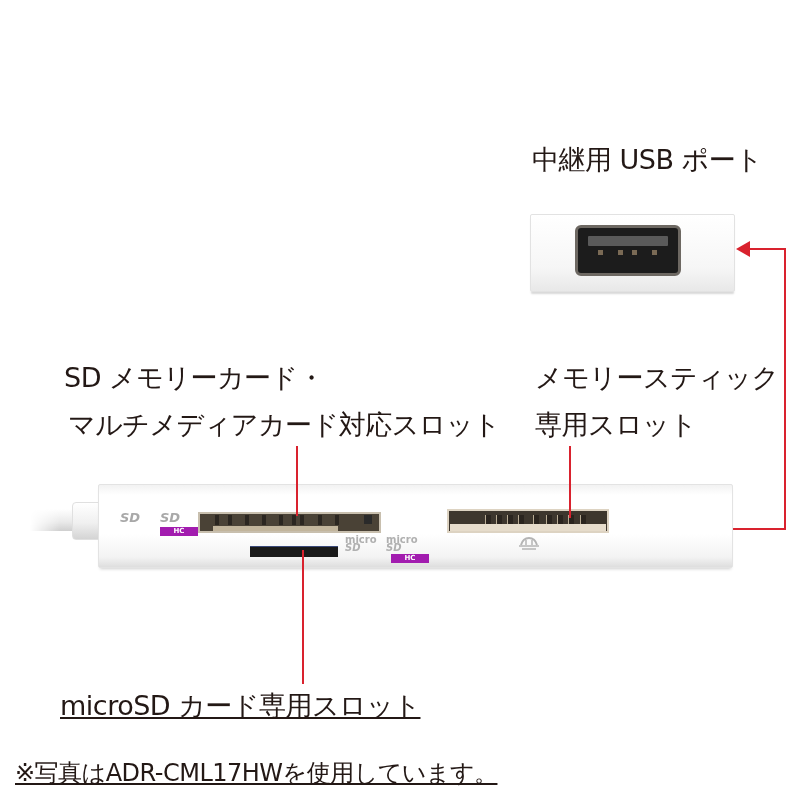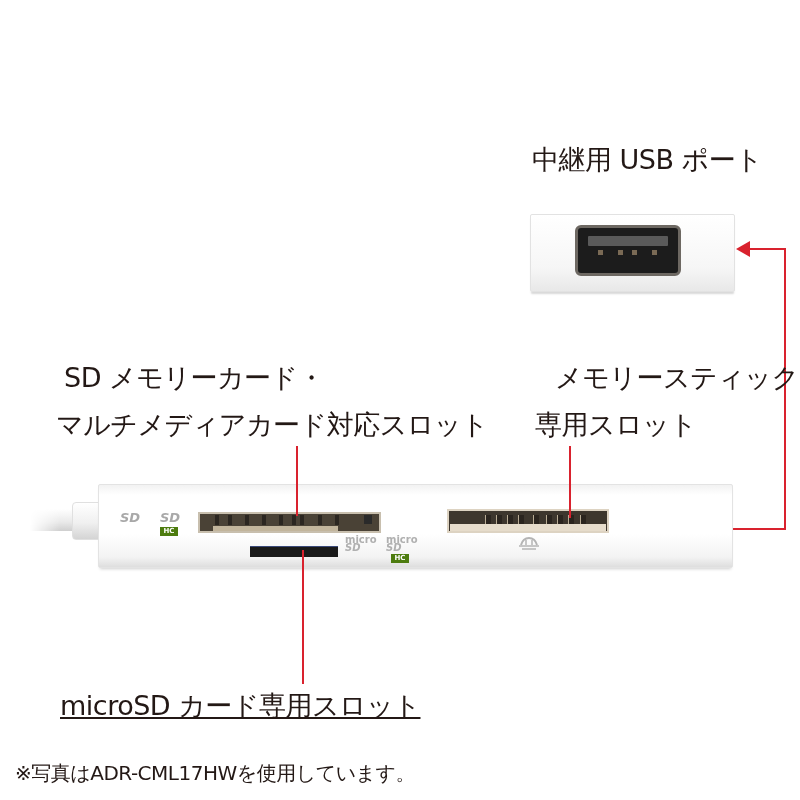--- a/index.html
+++ b/index.html
@@ -1,20 +1,20 @@
 <!DOCTYPE html>
 <html><head>
 <meta charset="utf-8">
 <style>
   html, body { margin: 0; padding: 0; background: #ffffff; }
   body { width: 800px; height: 800px; position: relative; overflow: hidden;
          font-family: "DejaVu Sans", "Liberation Sans", sans-serif; color: #231815; }
   .abs { position: absolute; }
   .label { position: absolute; font-size: 27px; line-height: 32px; white-space: nowrap; letter-spacing: -0.5px; }
-  .footer { position: absolute; font-size: 20px; line-height: 24px; white-space: nowrap; letter-spacing: -0.5px; }
+  .footer { position: absolute; font-size: 24px; line-height: 24px; white-space: nowrap; letter-spacing: -0.5px; text-decoration: underline; }
   .red-line { position: absolute; background: #d9222e; }
 
   
   .usb-box { left: 530px; top: 214px; width: 203px; height: 76px;
              background: linear-gradient(180deg, #ffffff 0%, #f6f6f6 70%, #e8e8e8 100%);
              border: 1px solid #e2e2e2; border-radius: 2px;
              box-shadow: 0 3px 2px -1px #d8d8d8; }
   .usb-port { left: 575px; top: 225px; width: 106px; height: 51px;
               background: #1c1c1c; border: 3px solid #6d6862; border-radius: 6px; box-sizing: border-box; }
   .usb-tongue { left: 588px; top: 236px; width: 80px; height: 10px; background: #5a5a5a; border-radius: 1px; }
@@ -37,21 +37,21 @@
   .sd-contact { position: absolute; width: 4px; height: 10px; background: #2b2620; top: 515px; }
   .sd-contact-base { position: absolute; height: 5px; background: #c2b59c; top: 526px; }
   .micro-slot { left: 250px; top: 546px; width: 88px; height: 11px;
                 background: #1a1a1a; border-top: 1px solid #3b4a7a; box-sizing: border-box; }
   .ms-slot { left: 447px; top: 509px; width: 162px; height: 24px;
              background: #3d362d; border: 2px solid #ddd3c2; box-sizing: border-box; }
   .ms-base { left: 450px; top: 524px; width: 156px; height: 7px; background: #e6dccb; }
   .ms-pin { position: absolute; width: 5px; height: 9px; background: #2a241e; top: 515px; border-left: 1px solid #b8ab94; }
 
   .logo { position: absolute; color: #a8a8a8; font-style: italic; font-weight: bold; font-family: "DejaVu Sans", sans-serif; }
-  .hc { position: absolute; width: 18px; height: 9px; background: #4d7c0f; color: #fff; font-size: 7px; line-height: 9px; text-align: center; font-weight: bold; }
+  .hc { position: absolute; width: 38px; height: 9px; background: #a21caf; color: #fff; font-size: 7px; line-height: 9px; text-align: center; font-weight: bold; }
   .micro-logo { position: absolute; color: #b0b0b0; font-size: 10px; line-height: 8px; font-weight: bold; text-align: left; }
 </style>
 </head>
 <body>
 
 <div class="label" style="left:532px; top:144px;">中継用 USB ポート</div>
 
 <div class="abs usb-box"></div>
 <div class="abs usb-port"></div>
 <div class="abs usb-tongue"></div>
@@ -61,23 +61,23 @@
 <div class="usb-pin" style="left:652px;"></div>
 
 <div class="red-line" style="left:733px; top:528px; width:53px; height:2px;"></div>
 <div class="red-line" style="left:784px; top:248px; width:2px; height:282px;"></div>
 <div class="red-line" style="left:748px; top:248px; width:38px; height:2px;"></div>
 <svg class="abs" style="left:735px; top:240px;" width="16" height="18">
   <polygon points="1,9 15,1 15,17" fill="#d9222e"></polygon>
 </svg>
 
 <div class="label" style="left:64px; top:362px;">SD メモリーカード・</div>
-<div class="label" style="left:56px; top:409px;">マルチメディアカード対応スロット</div>
+<div class="label" style="left:68px; top:409px;">マルチメディアカード対応スロット</div>
 
-<div class="label" style="left:535px; top:362px;margin-left:20px;">メモリースティック</div>
+<div class="label" style="left:535px; top:362px;">メモリースティック</div>
 <div class="label" style="left:535px; top:409px;text-align:right;">専用スロット</div>
 
 <div class="abs cable"></div>
 <div class="abs strain"></div>
 <div class="abs hub"></div>
 
 <div class="logo" style="left:120px; top:510px; font-size:13px;">SD</div>
 <div class="logo" style="left:160px; top:510px; font-size:13px;">SD</div>
 <div class="hc" style="left:160px; top:527px;">HC</div>
 

